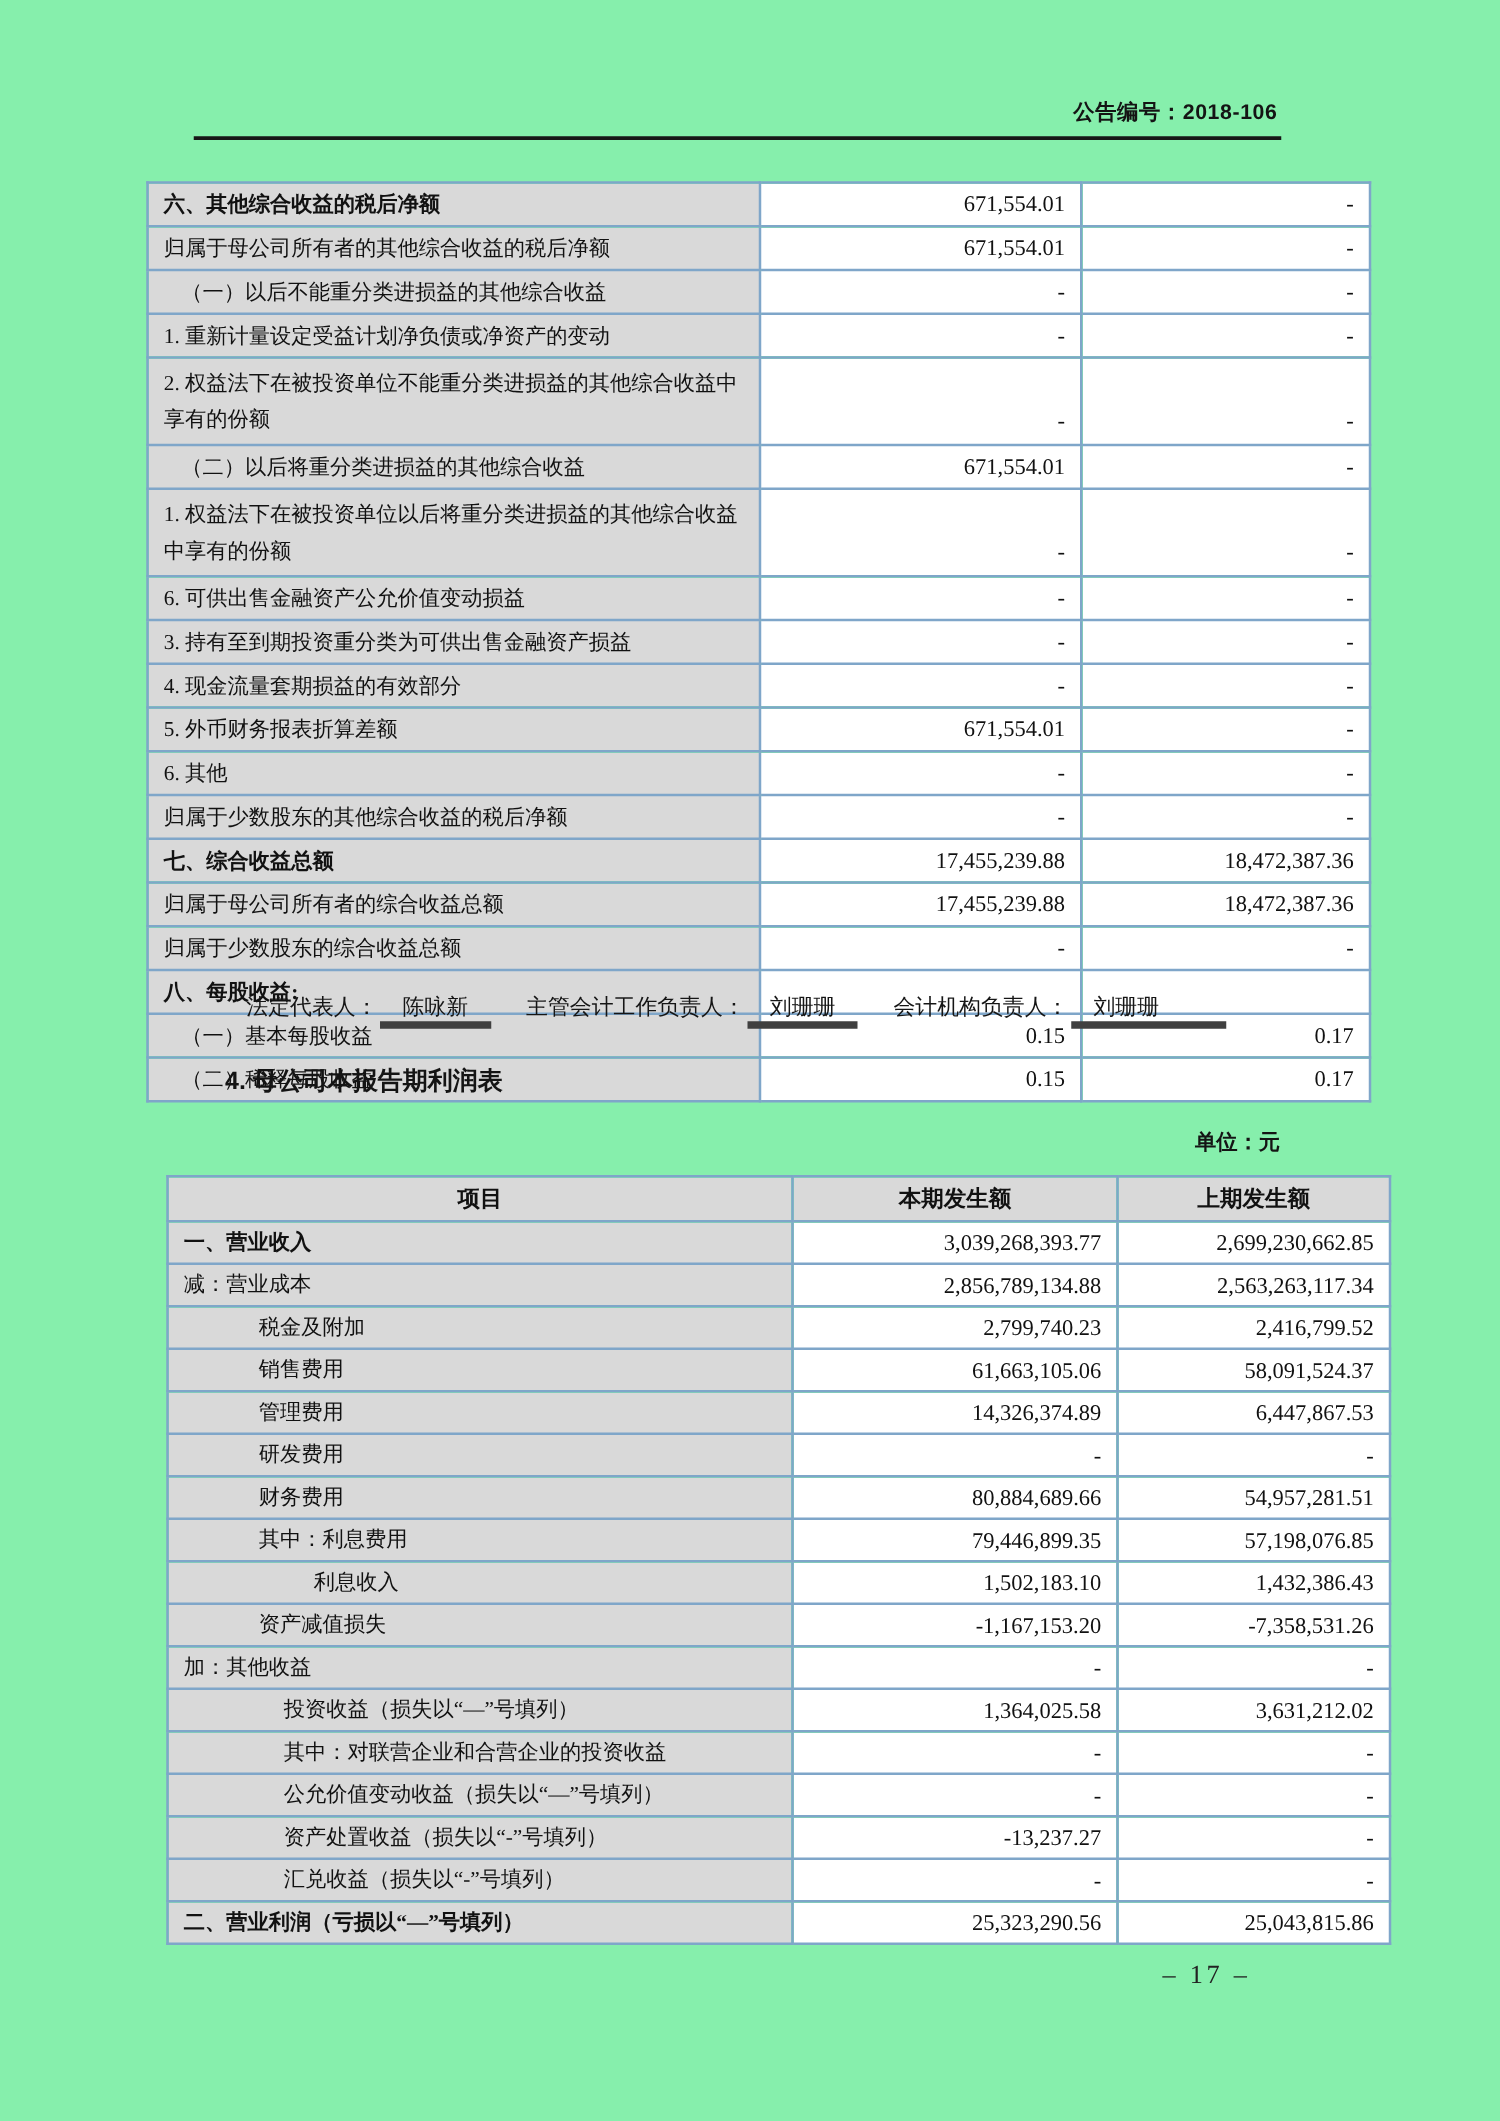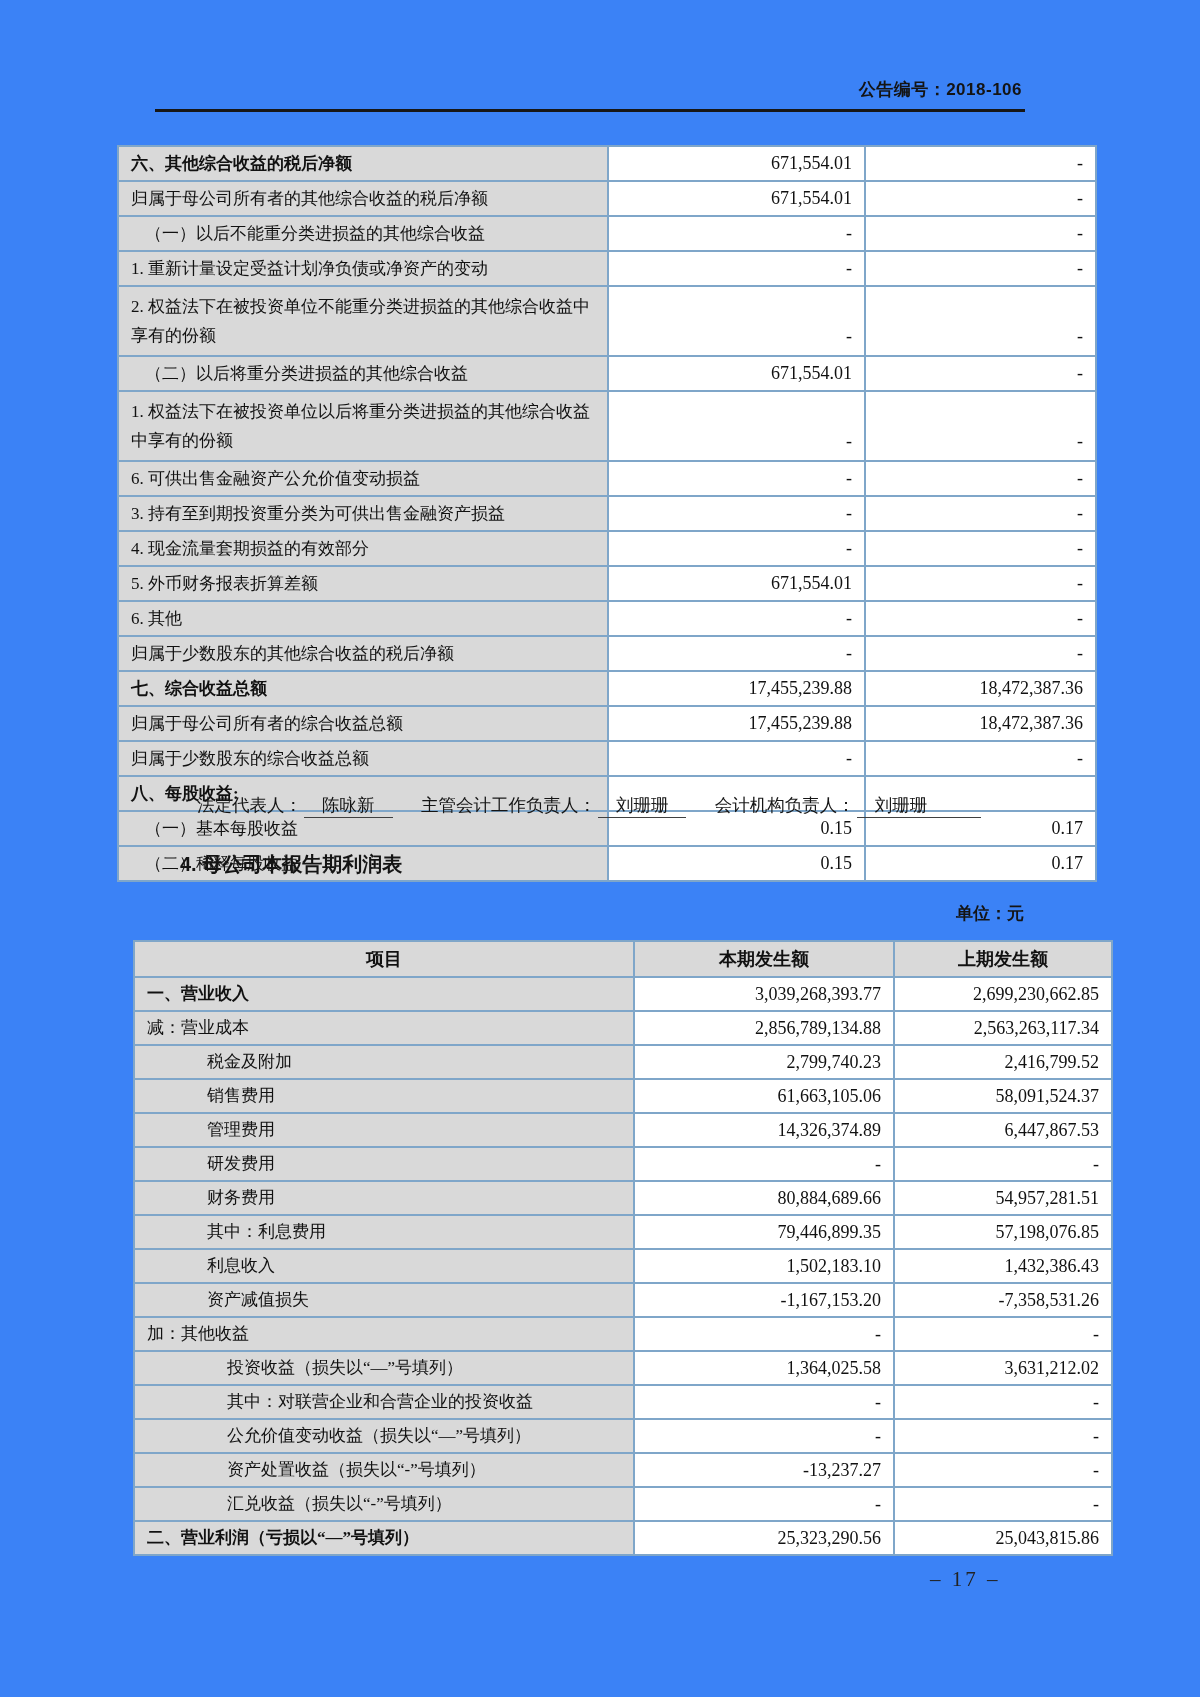--- a/index.html
+++ b/index.html
@@ -1,17 +1,17 @@
 <!DOCTYPE html>
 <html><head>
 <meta charset="utf-8">
 <style>
   html,body{margin:0;padding:0;background:#ffffff;}
   .page{
-    position:relative;width:1200px;height:1697px;background:#3b82f6;
+    position:relative;width:1200px;height:1697px;background:#86efac;
     font-family:"Liberation Serif","DejaVu Serif",serif;color:#111;
     overflow:hidden;
   }
   .doc-number{
     position:absolute;top:78px;right:178px;
     font-family:"Liberation Sans","DejaVu Sans",sans-serif;
     font-weight:700;font-size:17px;letter-spacing:0.5px;color:#141414;
   }
   .header-rule{
     position:absolute;top:109px;left:155px;width:870px;height:3px;background:#171717;
@@ -37,28 +37,28 @@
   .t1 tr.tall td.label{line-height:29px;vertical-align:middle;}
   .t1 tr.tall td.val{vertical-align:bottom;padding-bottom:8px;}
   .t2 td{height:28px;}
   .t2 th{
     height:32px;background:#d9d9d9;font-size:18px;font-weight:700;text-align:center;
   }
   .fin-table td.label.bold{font-weight:700;}
   .t1 .label.ind1{padding-left:26px;}
   .t2 .label.ind1{padding-left:72px;}
   .t2 .label.ind2{padding-left:92px;}
-  .t2 .label.ind3{padding-left:72px;}
+  .t2 .label.ind3{padding-left:116px;}
   .signature{
     position:absolute;top:793px;left:197px;font-size:17.5px;white-space:nowrap;color:#151515;
   }
   .sig-label{margin-left:24px;}
   .sig-label.first{margin-left:0;}
   .sig-name{
-    display:inline-block;border-bottom:1px solid #404040;padding:0 18px;margin-left:2px;
+    display:inline-block;border-bottom:6px solid #404040;padding:0 18px;margin-left:2px;
   }
   .sig-name.last{padding-right:54px;}
   .section-title{
     position:absolute;top:851px;left:180px;
     font-family:Liberation Sans, sans-serif;
     font-weight:700;font-size:20px;color:#141414;
   }
   .unit-label{
     position:absolute;top:902px;right:176px;font-size:17px;font-weight:600;color:#141414;
   }

